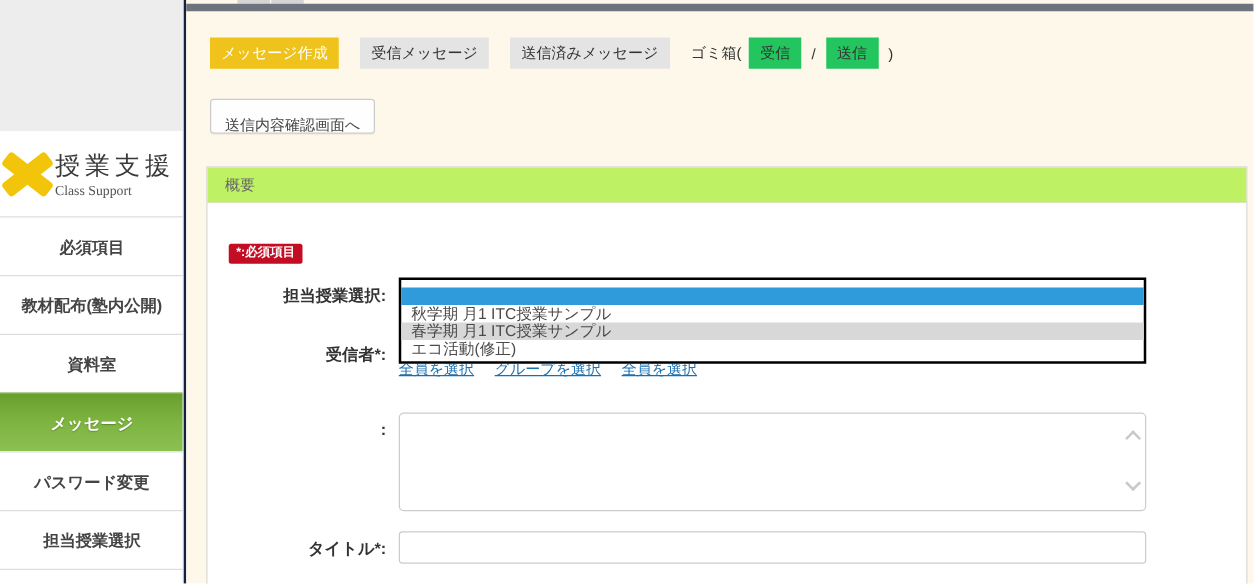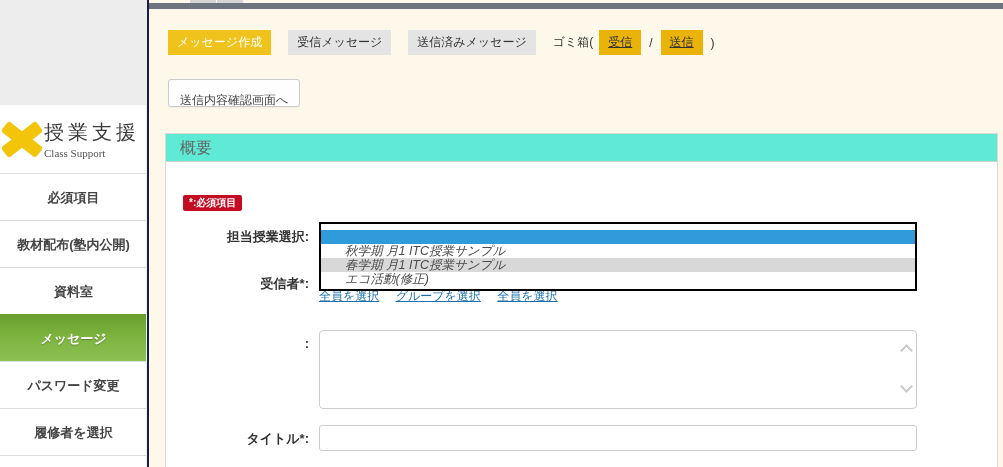--- a/index.html
+++ b/index.html
@@ -37,48 +37,48 @@
   .notch1 { left:41px; width:26px; }
   .notch2 { left:68px; width:26px; }
 
   .tabs { position:absolute; left:19px; top:30px; height:25px; display:flex; align-items:center; }
   .tab { display:inline-block; height:25px; line-height:25px; padding:0 9px; font-size:12px;
          background:#E4E4E4; color:#333; margin-right:17px; cursor:pointer; white-space:nowrap; }
   .tab.active { background:#EFC31B; color:#fff; }
   .trash-group { display:flex; align-items:center; font-size:12px; color:#333; }
   .trash-text { margin-right:6px; }
   .mini-tab { display:inline-block; height:25px; line-height:25px; padding:0 9px; font-size:12px;
-              background:#eab308; color:#333; cursor:pointer;text-decoration:underline; }
+              background:#22c55e; color:#333; cursor:pointer; }
   .trash-sep { margin:0 8px; }
   .trash-close { margin-left:8px; }
 
   .confirm-btn { position:absolute; left:19px; top:79px; height:28px; padding:12px 11px; font-size:12px;
                  color:#444; background:#FEFEFE; border:1px solid #CCC; border-radius:3px;
                  box-shadow:0 1px 1px rgba(0,0,0,.05); cursor:pointer;
                  font-family:"Liberation Sans","DejaVu Sans",sans-serif; }
 
   
   .panel { position:absolute; left:16px; top:133px; width:833px; height:360px;
            background:#fff; border:1px solid #DADAD2; }
-  .panel-header { height:28px; line-height:28px; background:#5eead4; border-bottom:1px solid #D0D0C8;
-                  font-size:16px; color:#666; padding-left:14px; }
+  .panel-header { height:28px; line-height:28px; background:#bef264; border-bottom:1px solid #D0D0C8;
+                  font-size:12px; color:#666; padding-left:14px; }
   .required-badge { position:absolute; left:17px; top:61px; background:#C30D23; color:#fff;
                     font-size:10px; font-weight:bold; padding:3px 6px; border-radius:2px; line-height:1; }
 
   .form-label { position:absolute; left:10px; width:133px; text-align:right; font-size:13px;
                 font-weight:bold; color:#333; white-space:nowrap; }
   .lbl-course { top:94px; }
   .lbl-recipient { top:141px; }
   .lbl-body { top:202px; }
   .lbl-title { top:296px; }
 
   .dropdown { position:absolute; left:153px; top:88px; width:598px; height:69px;
               background:#fff; border:2px solid #000; z-index:5; padding-top:6px; }
-  .opt { height:14px; line-height:14px; font-size:12.5px; color:#4A4A4A; padding-left:24px;
-         white-space:nowrap; overflow:hidden; cursor:pointer;font-style:italic; }
+  .opt { height:14px; line-height:14px; font-size:12.5px; color:#4A4A4A; padding-left:8px;
+         white-space:nowrap; overflow:hidden; cursor:pointer; }
   .opt.sel { background:#2F9BDB; }
   .opt.hl { background:#D8D8D8; }
 
   .recipient-links { position:absolute; left:153px; top:152px; z-index:1; white-space:nowrap; }
   .recipient-links a { font-size:12px; color:#1A6FAF; text-decoration:underline; margin-right:12px; cursor:pointer; }
 
   .body-textarea { position:absolute; left:153px; top:196px; width:598px; height:79px;
                    border:1px solid #CCC; border-radius:4px; background:#fff; resize:none;
                    font-size:13px; padding:4px 20px 4px 6px; outline:none;
                    font-family:"Liberation Sans","DejaVu Sans",sans-serif; }
@@ -108,21 +108,21 @@
         <div class="logo-title">授業支援</div>
         <div class="logo-sub">Class Support</div>
       </span>
     </div>
     <div class="menu">
       <div class="menu-item">必須項目</div>
       <div class="menu-item">教材配布(塾内公開)</div>
       <div class="menu-item">資料室</div>
       <div class="menu-item active">メッセージ</div>
       <div class="menu-item">パスワード変更</div>
-      <div class="menu-item">履修者を選択</div>
+      <div class="menu-item">担当授業選択</div>
       <div class="menu-end"></div>
     </div>
   </div>
   <div class="divider-light"></div>
   <div class="divider"></div>
 
   <div class="content">
     <div class="top-notch notch1"></div>
     <div class="top-notch notch2"></div>
     <div class="topbar"></div>

